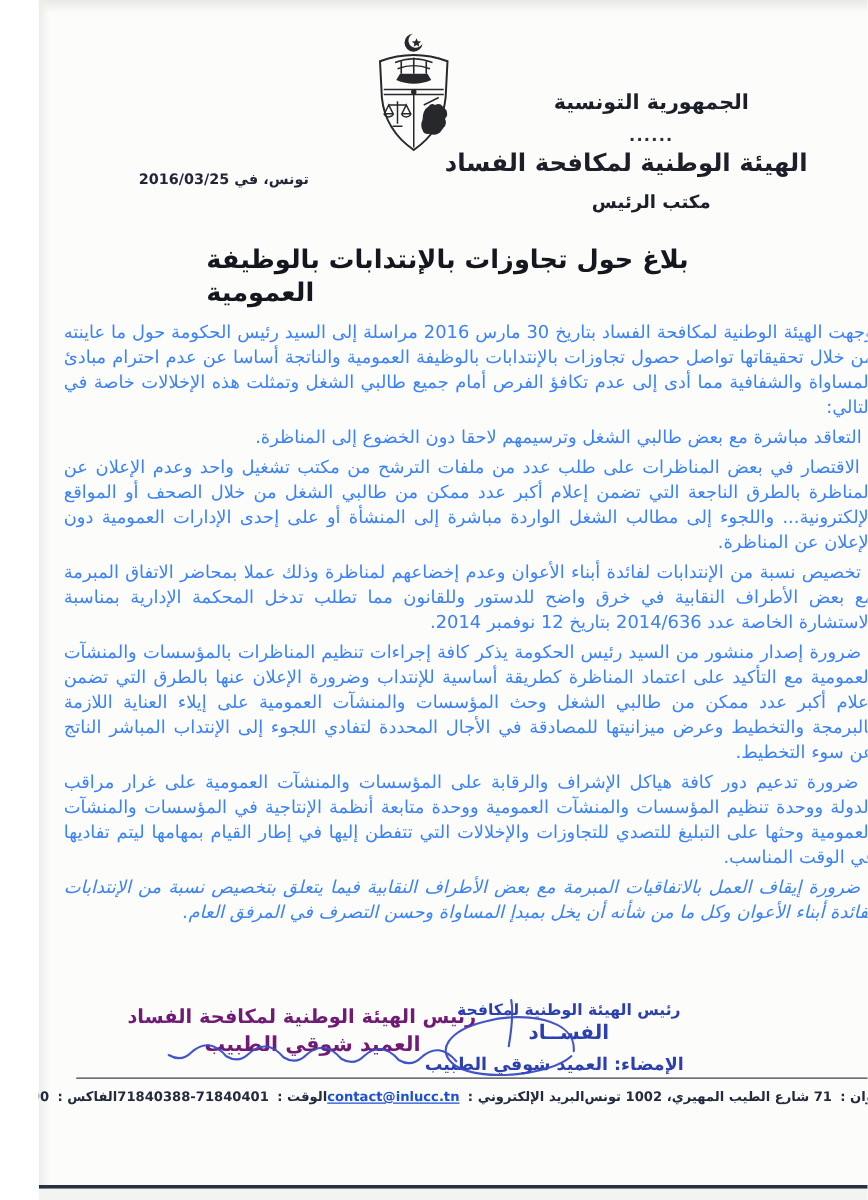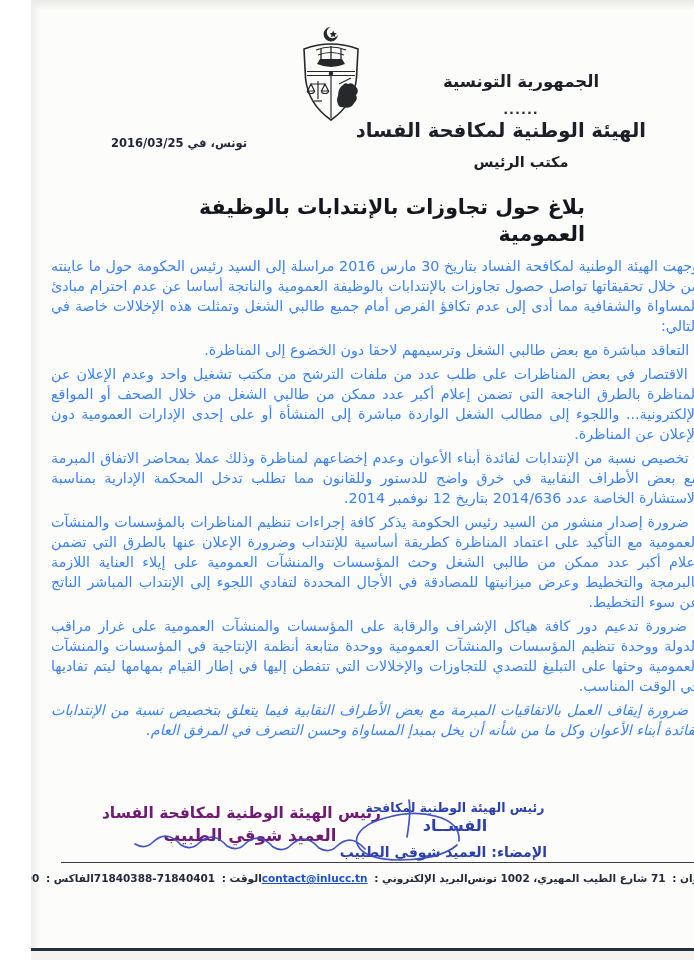--- a/index.html
+++ b/index.html
@@ -23,21 +23,21 @@
     direction:rtl;color:#1c1e28;}
   .org-republic{font-size:16.5px;font-weight:bold;}
   .org-dots{font-size:13px;font-weight:bold;letter-spacing:1px;line-height:14px;margin-top:12px;color:#2a2c38;}
   .org-authority{font-size:19.5px;font-weight:bold;margin-top:2px;white-space:nowrap;text-align:right;}
   .org-office{font-size:14.5px;font-weight:bold;margin-top:12px;}
   .date-line{position:absolute;left:80px;top:136px;direction:rtl;
     font-size:11.5px;font-weight:bold;color:#23263a;}
 
   
   .content{position:absolute;top:194px;left:20px;width:648px;direction:rtl;}
-  .doc-title{margin:0 auto 8px auto;max-width:420px;text-align:right;
+  .doc-title{margin:0 auto 8px auto;max-width:420px;text-align:left;
     font-size:20.5px;line-height:27px;font-weight:bold;color:#15171f;}
   .para{margin:0 0 4px 0;font-size:14.3px;line-height:20px;text-align:justify;color:#3b82f6;}
   .para:last-child{margin-bottom:0;font-style:italic;}
 
   
   .sig-black{position:absolute;left:88px;top:804px;width:262px;text-align:center;
     direction:rtl;color:#701a75;}
   .sig-black-1{font-size:15.5px;font-weight:bold;white-space:nowrap;}
   .sig-black-2{font-size:16.5px;font-weight:bold;margin-top:4px;}
   .stamp{position:absolute;left:332px;top:800px;width:184px;text-align:center;

